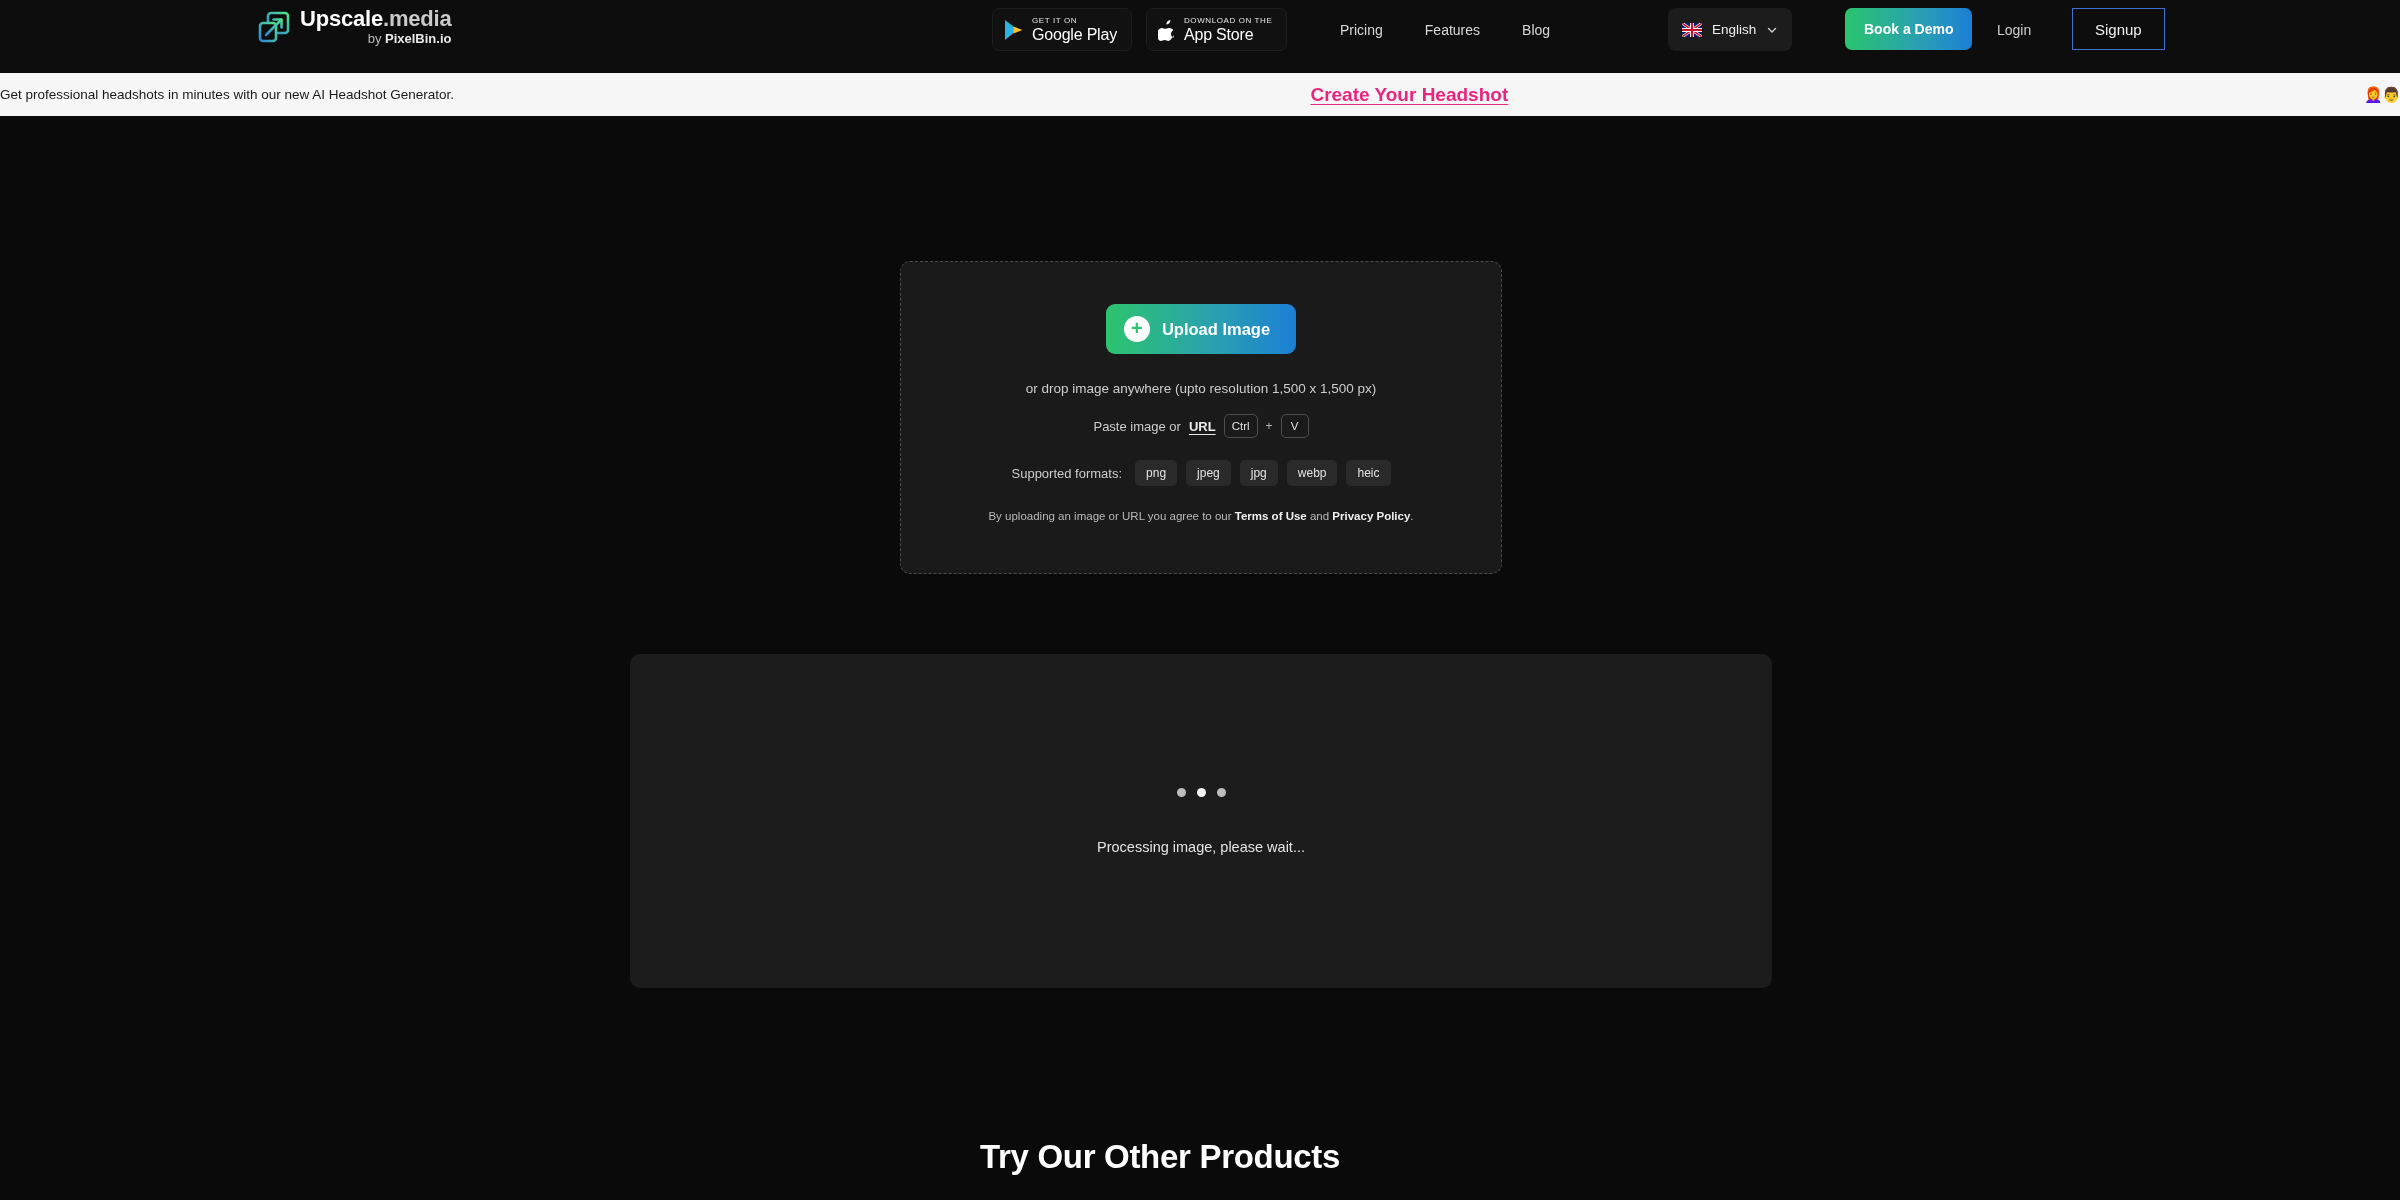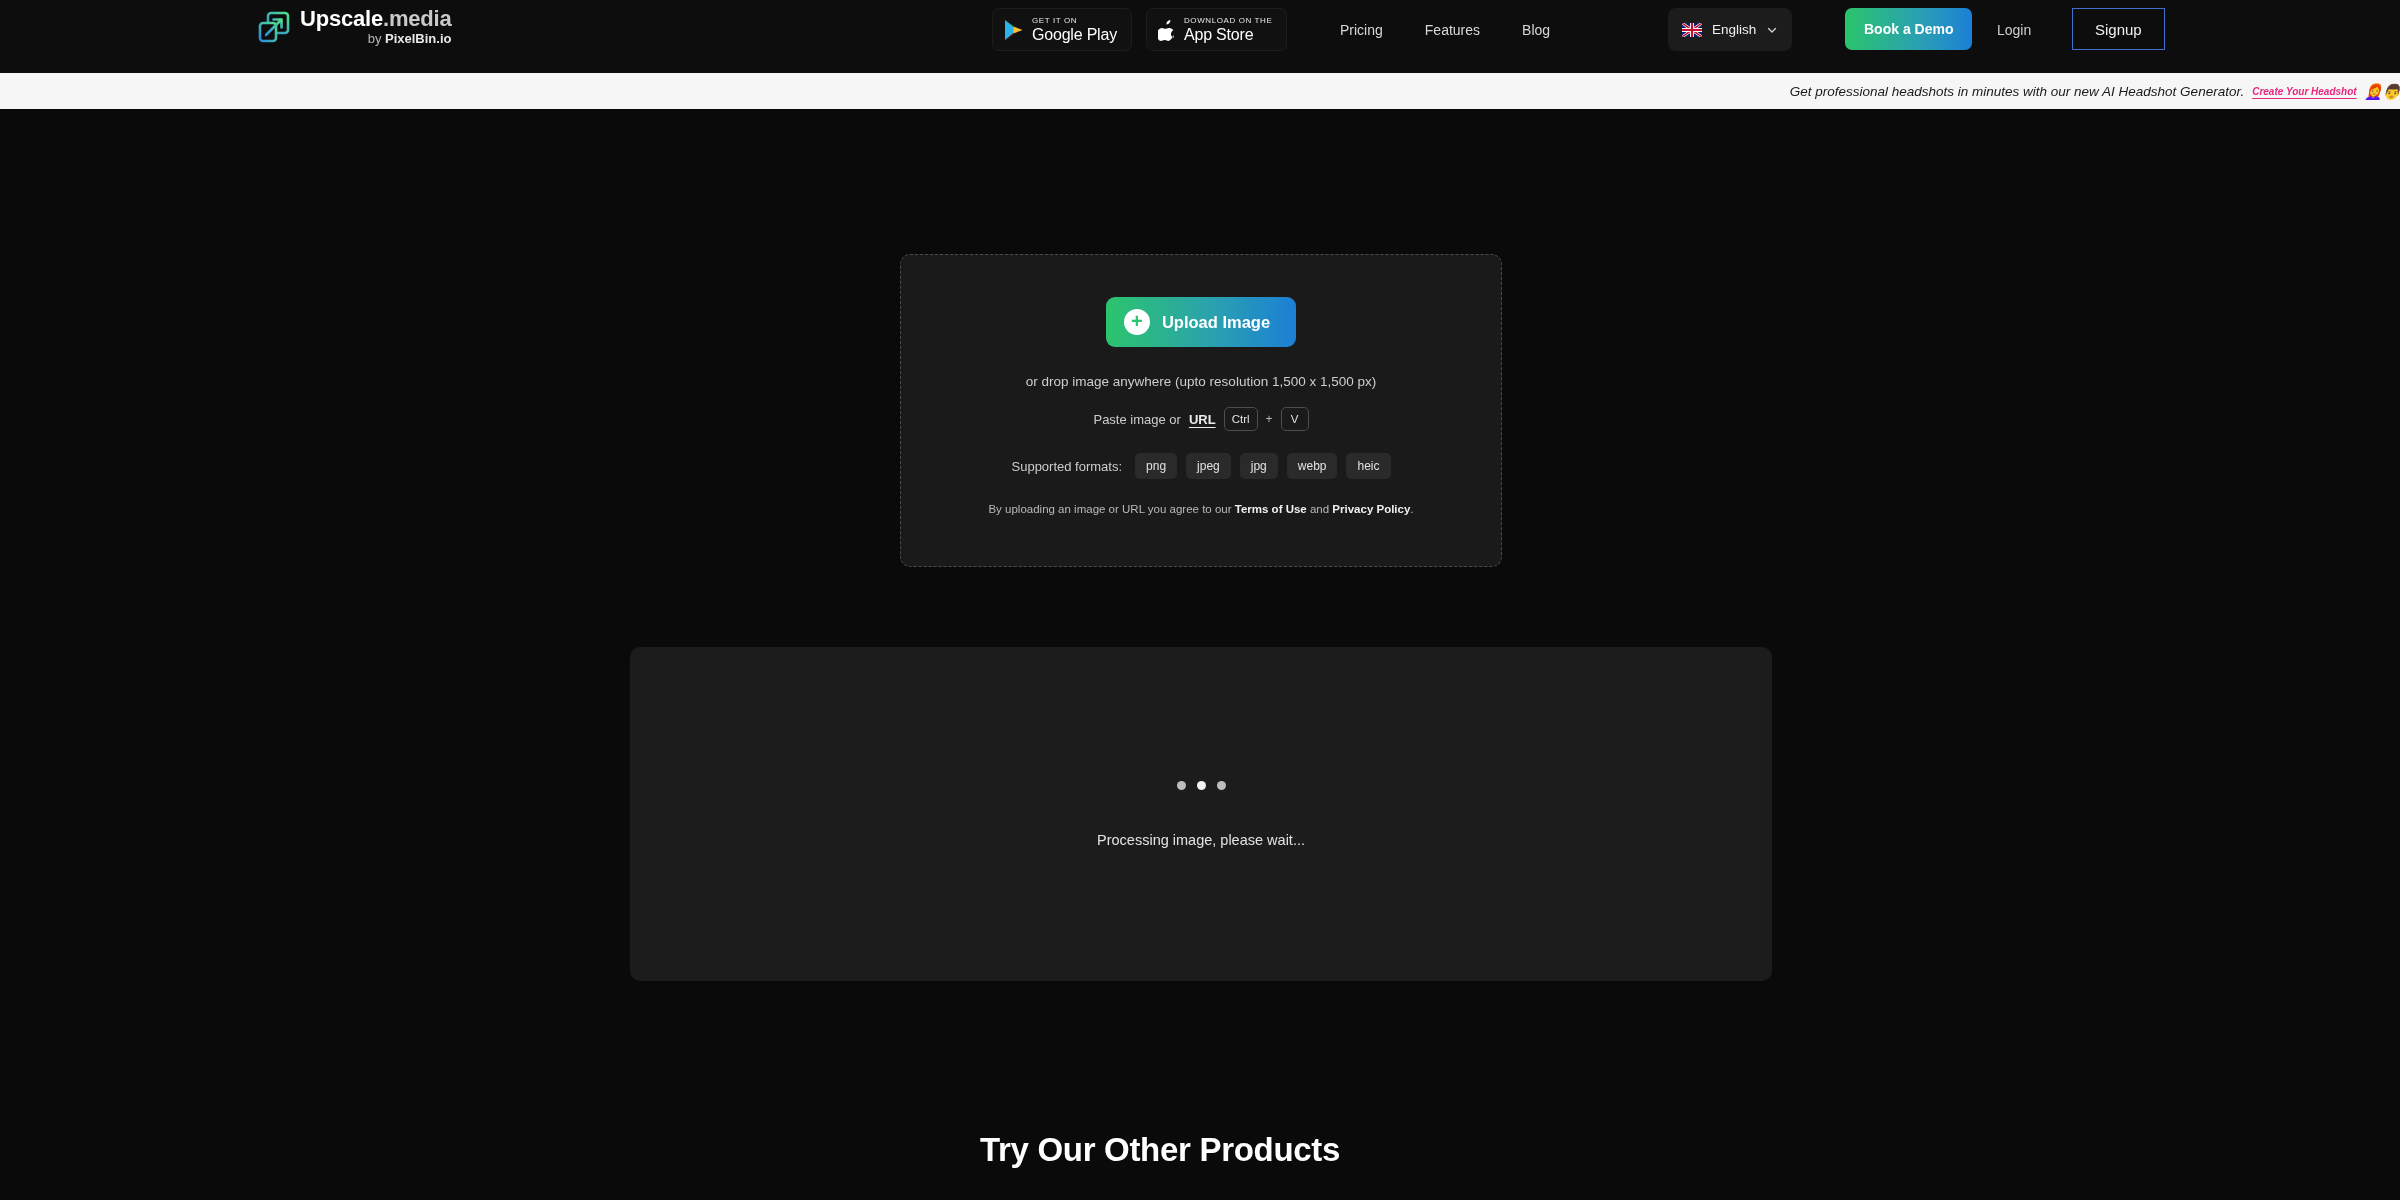--- a/index.html
+++ b/index.html
@@ -71,26 +71,26 @@
   .btn-signup {
     position: absolute; left: 2072px; top: 8px;
     height: 42px; padding: 4px 22px;
     background: #0d0d0d; border: 1px solid #3f6fcf; border-radius: 0;
     display: flex; align-items: center; justify-content: center;
     font-size: 15px; color: #f0f0f0; cursor: pointer; white-space: nowrap;
   }
 
   
   .banner {
-    width: 2400px; height: 36px; background: #f6f6f6;
-    display: flex; align-items: center; justify-content: flex-end; gap: 8px; font-style: italic;
+    width: 2400px; height: 43px; background: #f6f6f6;
+    display: flex; align-items: center; justify-content: space-between; gap: 8px;
   }
   .banner-text { font-size: 13.5px; color: #1a1a1a; }
   .banner-link {
-    font-size: 10px; color: #e8267e; font-weight: 700;
+    font-size: 19px; color: #e8267e; font-weight: 700;
     text-decoration: underline; text-underline-offset: 3px; cursor: pointer;
   }
   .banner-avatars { font-size: 15px; letter-spacing: -1px; line-height: 1; }
 
   
   .main { position: relative; width: 2400px; height: 1097px; background: #0a0a0a; }
 
   .upload-panel {
     position: absolute; left: 900px; top: 145px;
     width: 602px; height: 313px;

